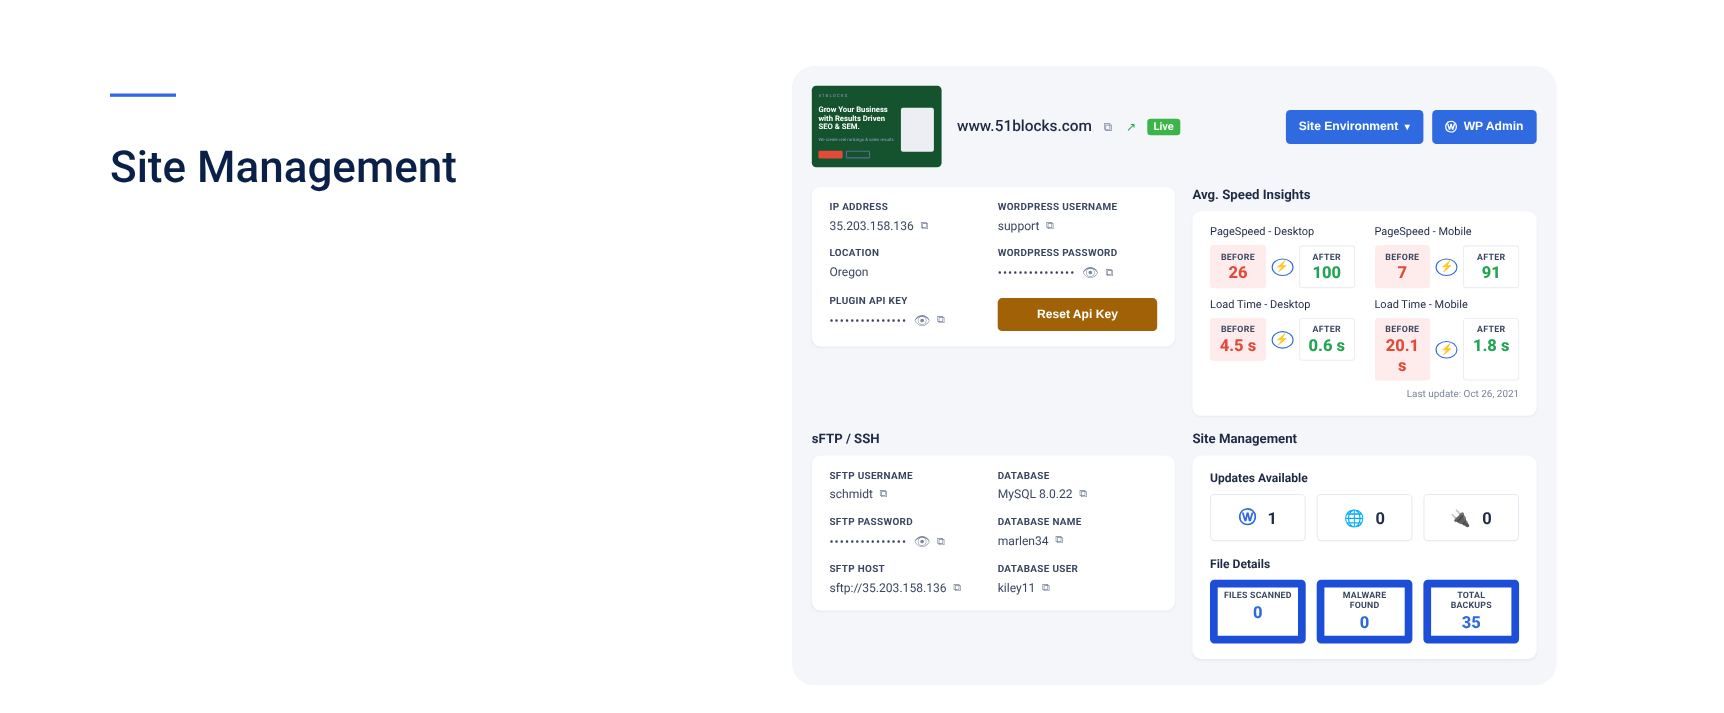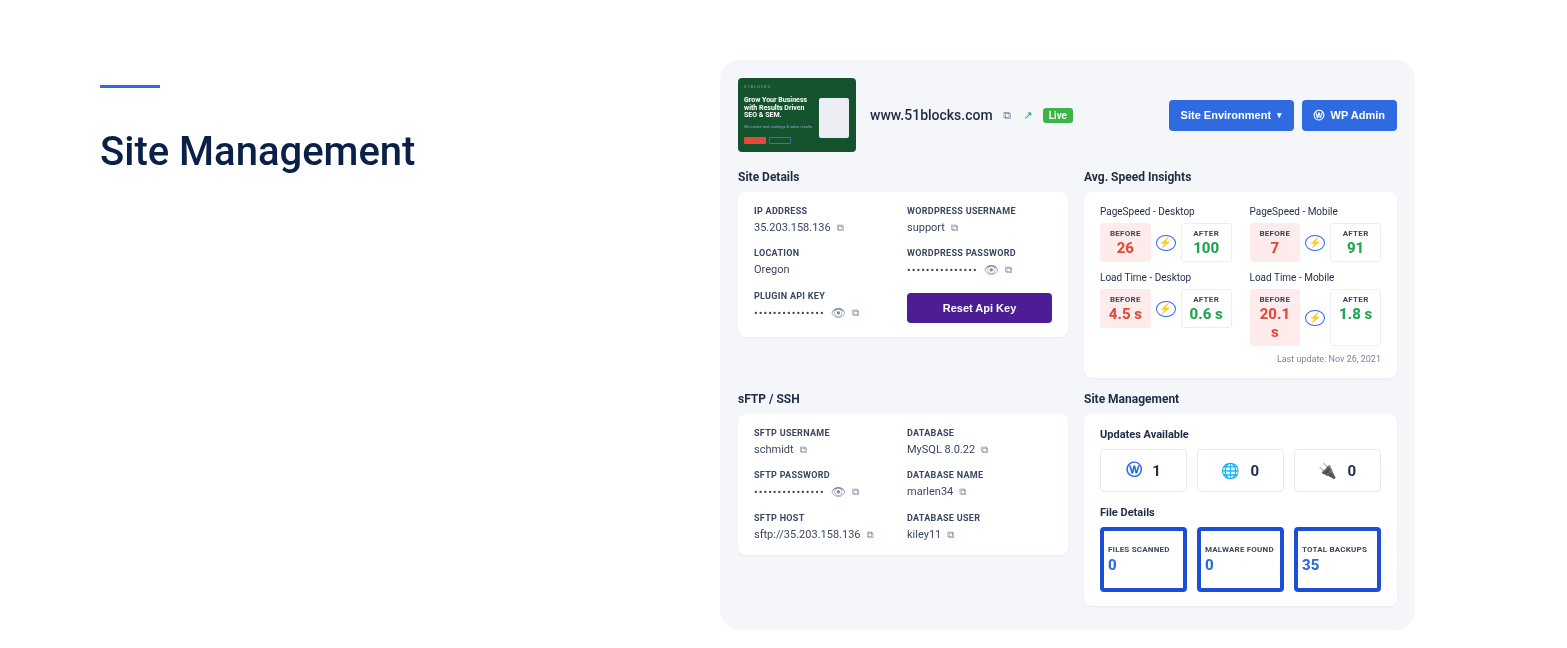--- a/index.html
+++ b/index.html
@@ -130,21 +130,21 @@
   .kv .label {
     font-size:9px; font-weight:700; letter-spacing:0.3px;
     color:#3a4660; text-transform:uppercase; margin-bottom:5px;
   }
   .kv .val-row { display:flex; align-items:center; gap:6px; }
   .kv .val { font-size:11px; color:#3a4660; }
   .dots { letter-spacing:1px; color:#3a4660; }
   .copy-icon { color:#7a869e; font-size:10px; cursor:pointer; }
   .eye-icon  { color:#7a869e; font-size:12px; cursor:pointer; }
   .reset-btn {
-    background:#4c1d95; color:#fff; border:none; border-radius:4px;
+    background:#a16207; color:#fff; border:none; border-radius:4px;
     font-size:11px; font-weight:600; padding:9px 0; width:100%;
     cursor:pointer; margin-top:2px;
   }
 
   
   .speed-grid {
     display:grid;
     grid-template-columns: 1fr 1fr;
     gap: 10px 18px;
   }
@@ -173,22 +173,22 @@
   .update-row { display:flex; gap:10px; margin-bottom:14px; }
   .update-box {
     flex:1; border:1px solid #e7eaf2; border-radius:4px;
     display:flex; align-items:center; justify-content:center;
     gap:10px; padding:10px 6px;
   }
   .update-box .icon { color:#2f6ae0; font-size:16px; font-weight:700; }
   .update-box .cnt  { color:#1f2a44; font-size:15px; font-weight:700; }
   .file-row { display:flex; gap:10px; }
   .file-box {
-    flex:1; border:4px solid #1d4ed8; border-radius:4px;
-    text-align:left; padding:14px 4px;
+    flex:1; border:7px solid #1d4ed8; border-radius:4px;
+    text-align:center; padding:3px 4px;
   }
   .file-box .ftitle { font-size:8px; font-weight:700; letter-spacing:0.2px; color:#3a4660; }
   .file-box .fnum { font-size:15px; font-weight:800; color:#2f6ae0; margin-top:2px; }
 
   .plug-icon::before{content:"🔌"; font-size:15px;}
   .globe-icon::before{content:"🌐"; font-size:15px; color:#2f6ae0;}
 </style>
 </head>
 <body>
 
@@ -227,21 +227,20 @@
         <button class="btn">
           <span>ⓦ</span>
           <span>WP Admin</span>
         </button>
       </div>
     </div>
 
     <div class="grid">
 
       <div>
-        <div class="section-title">Site Details</div>
         <div class="card">
           <div class="kv-grid">
             <div class="kv">
               <div class="label">IP ADDRESS</div>
               <div class="val-row">
                 <span class="val">35.203.158.136</span>
                 <span class="copy-icon">⧉</span>
               </div>
             </div>
             <div class="kv">
@@ -342,21 +341,21 @@
                 <div class="ba-icon">
                     <span class="bolt-icon"></span>
                   </div>
                 <div class="ba-box after">
                     <div class="tag">AFTER</div>
                     <div class="num">1.8 s</div>
                   </div>
               </div>
             </div>
           </div>
-          <div class="last-update">Last update: Nov 26, 2021</div>
+          <div class="last-update">Last update: Oct 26, 2021</div>
         </div>
       </div>
 
       <div>
         <div class="section-title">sFTP / SSH</div>
         <div class="card">
           <div class="kv-grid">
             <div class="kv">
               <div class="label">SFTP USERNAME</div>
               <div class="val-row">

